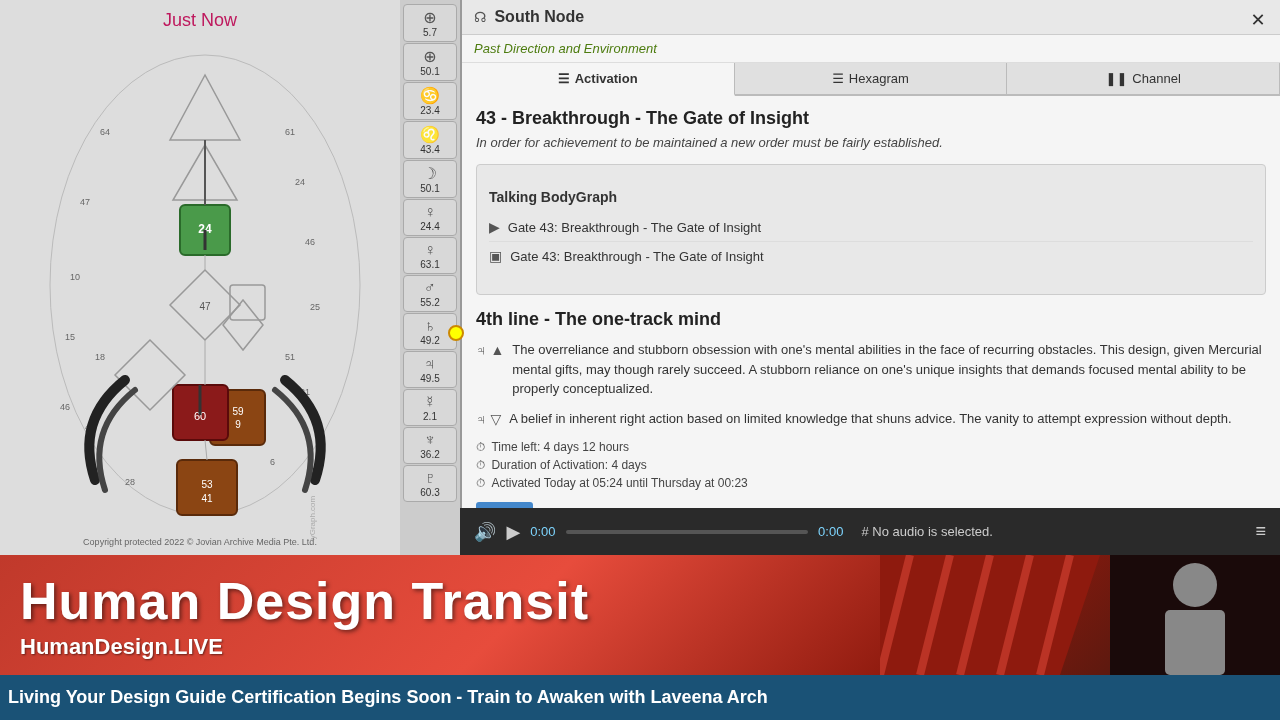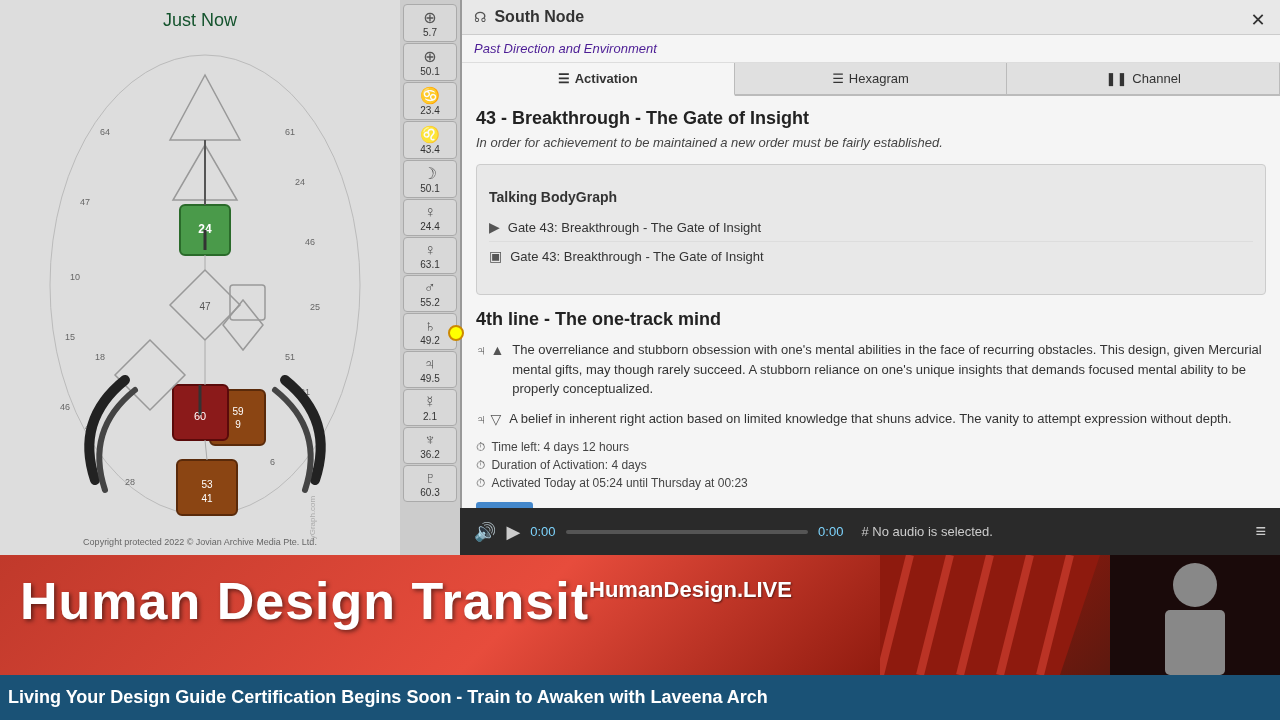--- a/index.html
+++ b/index.html
@@ -2,21 +2,21 @@
 <html><head>
   <meta charset="utf-8">
   <style>
     * { margin: 0; padding: 0; box-sizing: border-box; }
     body { width: 1280px; height: 720px; overflow: hidden; font-family: Arial, sans-serif; background: #1a1a2e; position: relative; }
 
     .just-now {
       position: absolute;
       top: 10px; left: 50%;
       transform: translateX(-50%);
-      font-size: 18px; color: #14532d; font-weight: normal;
+      font-size: 18px; color: #be185d; font-weight: normal;
     }
 
     
     .right-sidebar {
       position: absolute;
       right: 0; top: 0;
       width: 60px; height: 555px;
       background: #c8c8c8;
       display: flex;
       flex-direction: column;
@@ -68,21 +68,21 @@
       width: 24px; height: 24px;
       display: flex; align-items: center; justify-content: center;
     }
 
     .panel-title {
       font-size: 16px; font-weight: bold; color: #333;
     }
 
     .panel-subtitle {
       padding: 6px 12px;
-      font-size: 13px; color: #4c1d95; font-style: italic;
+      font-size: 13px; color: #4d7c0f; font-style: italic;
       border-bottom: 1px solid #ddd;
       background: #f5f5f5;
     }
 
     
     .tabs {
       display: flex;
       border-bottom: 2px solid #bbb;
       background: #e0e0e0;
     }
@@ -246,21 +246,21 @@
     }
 
     
     .bottom-banner {
       position: absolute;
       left: 0; top: 555px;
       width: 1280px;
       height: 165px;
       background: linear-gradient(135deg, #c0392b 0%, #e74c3c 40%, #8e1a0e 70%, #2c1810 100%);
       display: flex;
-      flex-direction: row;
+      flex-direction: column;
       justify-content: flex-start;
       padding: 18px 20px 0;
       overflow: hidden;
     }
 
     .banner-title {
       font-size: 52px;
       font-weight: 900;
       color: white;
       letter-spacing: 1px;

